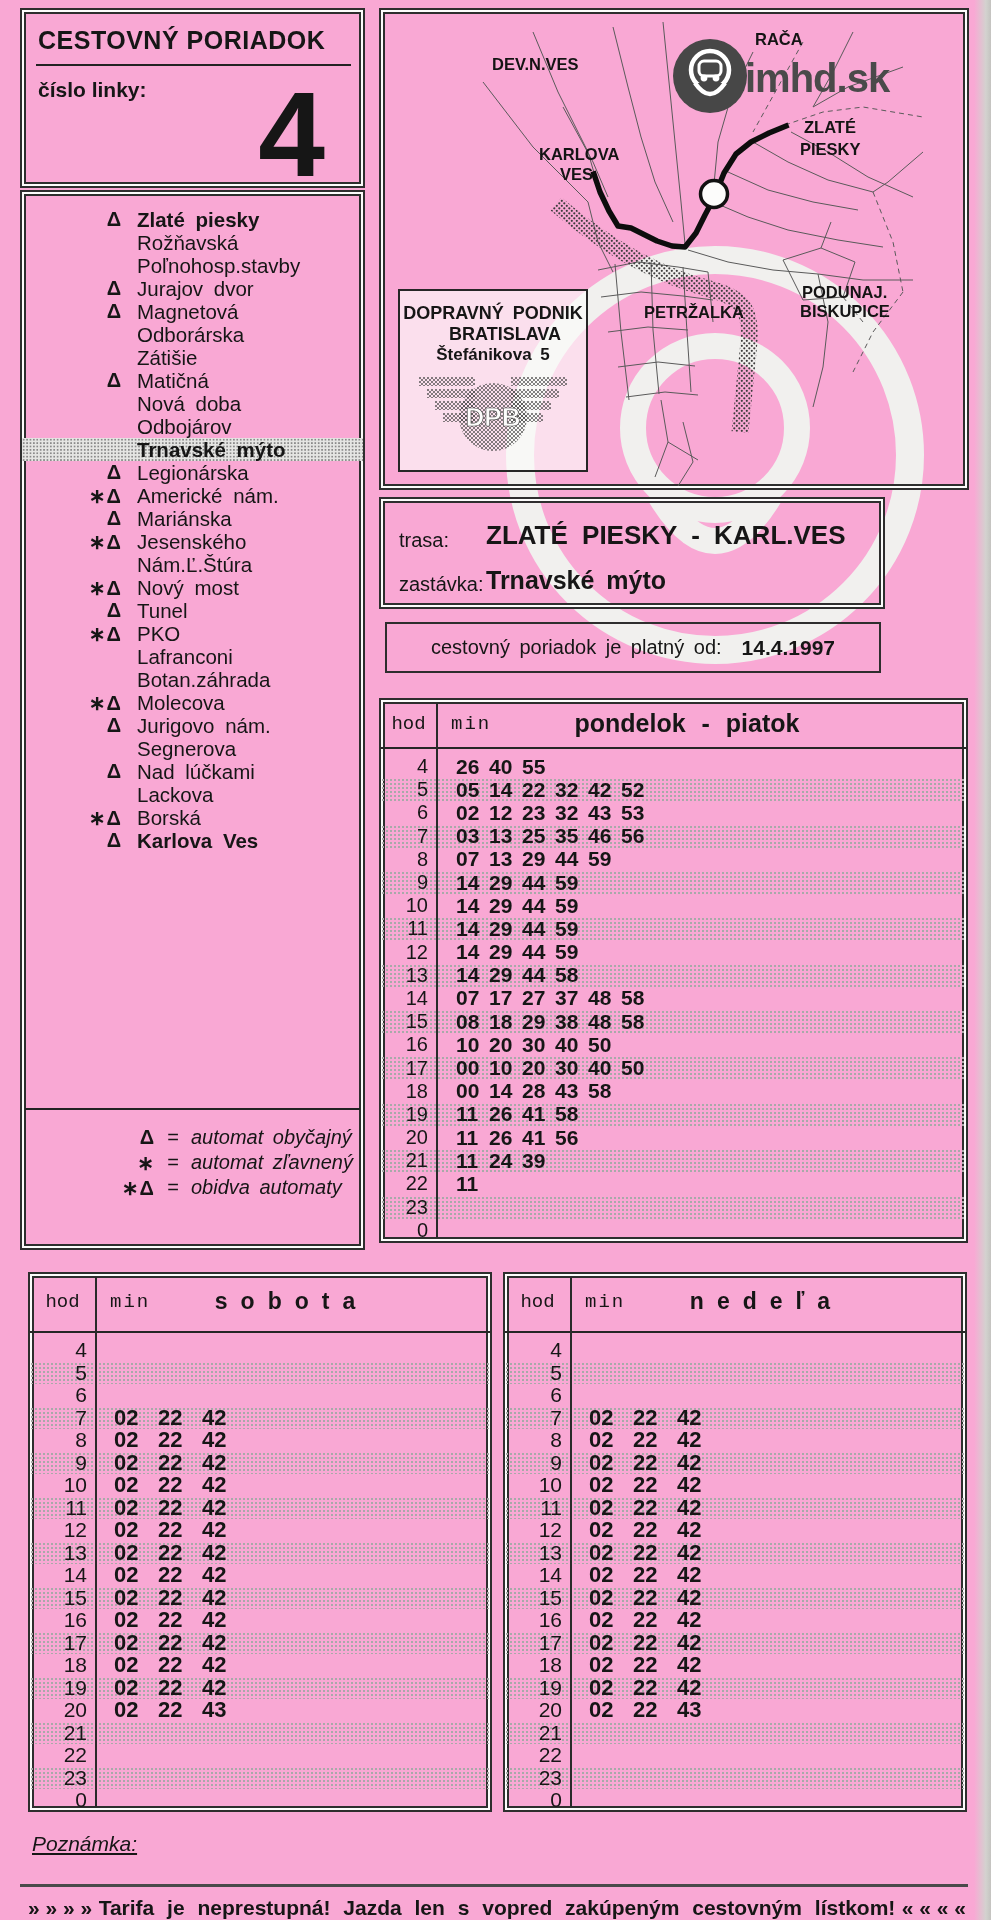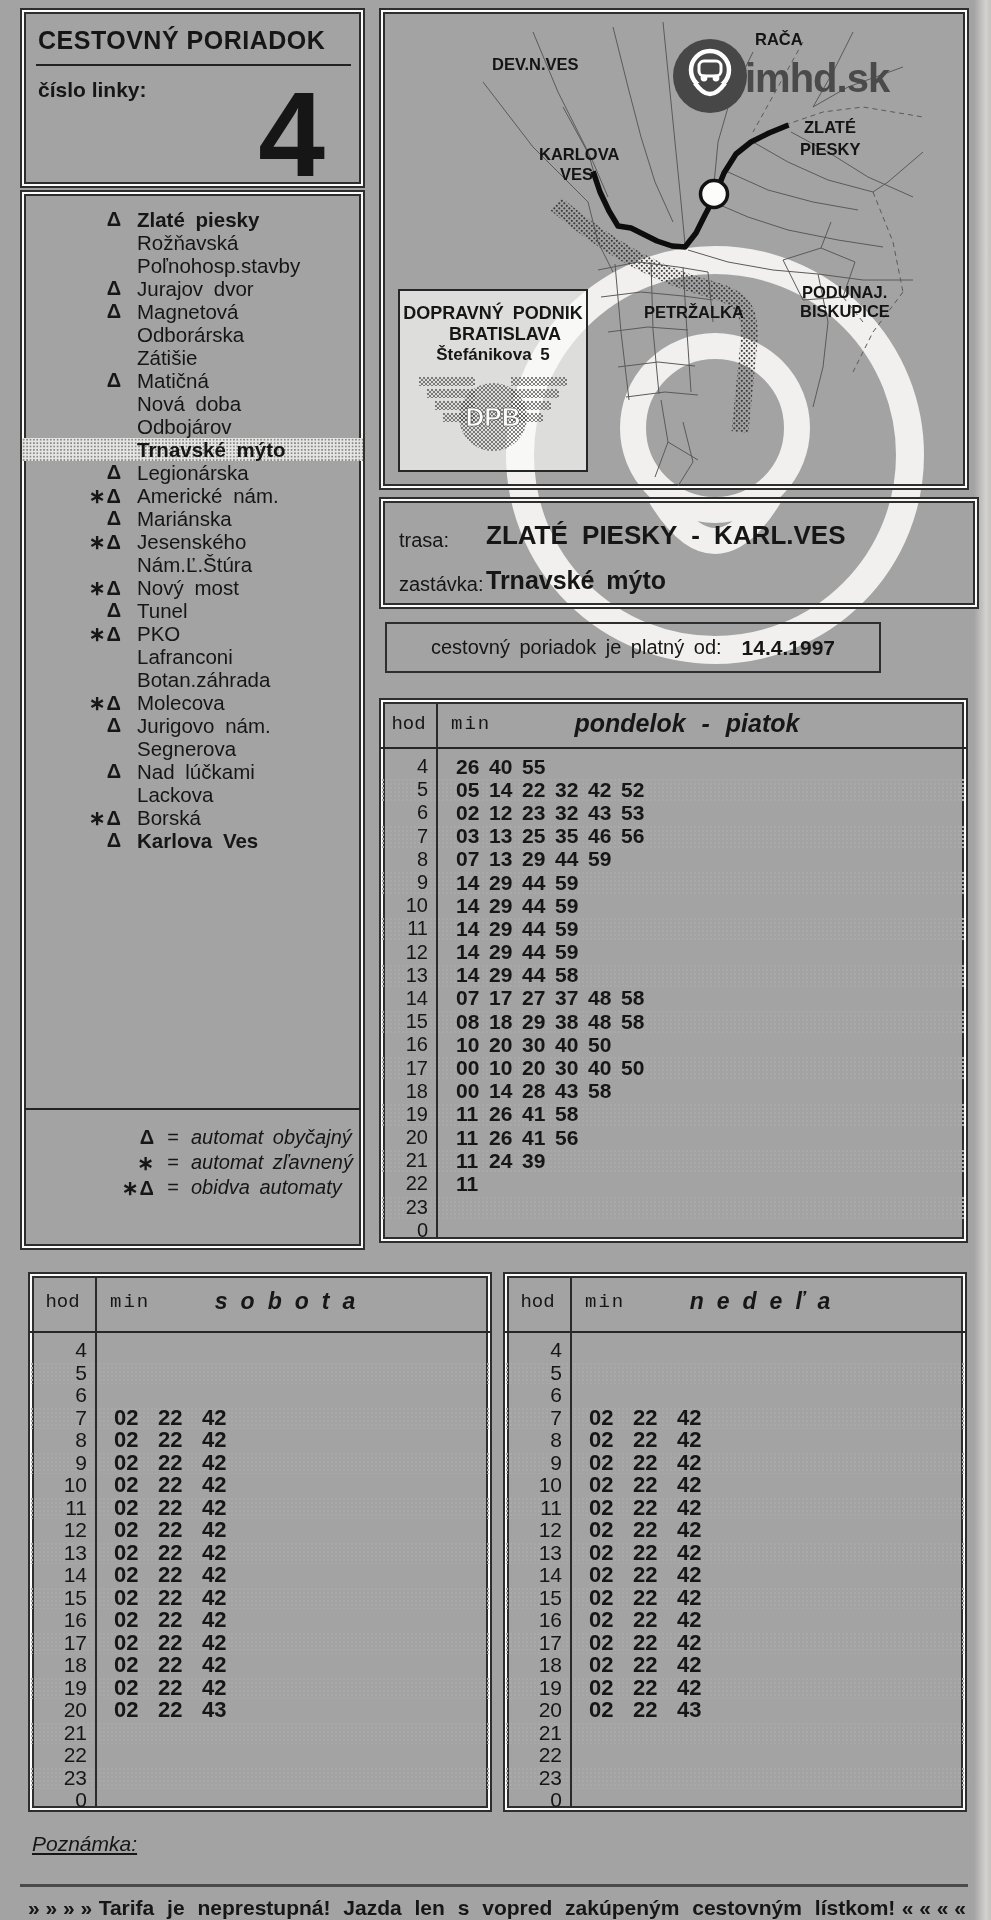--- a/index.html
+++ b/index.html
@@ -1,16 +1,16 @@
 <!DOCTYPE html>
 <html><head>
 <meta charset="utf-8">
 <style>
   html,body{margin:0;padding:0;background:#ffffff;}
-  .page{position:relative;width:991px;height:1920px;background:#a3a3a3;overflow:hidden;
+  .page{position:relative;width:991px;height:1920px;background:#f9a8d4;overflow:hidden;
         font-family:"Liberation Sans",sans-serif;color:#161616;}
   .abs{position:absolute;}
   
   .dbox{border:2px solid #2e2e2e;box-shadow:inset 0 0 0 2px #fcfcfb, inset 0 0 0 4px #2e2e2e;
         background:transparent;box-sizing:border-box;}
   .sbox{border:2px solid #2e2e2e;background:transparent;box-sizing:border-box;}
   
   .shaded{background-image:radial-gradient(circle,#a9a9a9 1px,rgba(0,0,0,0) 1.15px);background-size:4px 4px;}
   .hl{background-image:radial-gradient(circle,#8a8a8a 1.1px,rgba(0,0,0,0) 1.3px);background-size:3.4px 3.4px;background-color:#e5e5e3;}
   
@@ -42,21 +42,21 @@
   .btab{--hodw:65px;--minstart:27px;--mmw:28px;--mmg:16px;--rowh:22.5px;--fs:22px;--hfs:21px;}
   .vline{position:absolute;left:var(--hodw);top:3px;bottom:3px;width:2px;background:#2a2a2a;z-index:2;}
   .t-head{position:relative;border-bottom:2.5px solid #262626;}
   .mt-head{height:47px;}
   .bt-head{height:57px;}
   .lab-hod{position:absolute;left:0;width:var(--hodw);text-align:center;top:13px;
            font-family:"Liberation Mono",monospace;font-size:19px;}
   .lab-min{position:absolute;left:calc(var(--hodw) + 15px);top:13px;
            font-family:"Liberation Mono",monospace;font-size:19px;letter-spacing:2px;}
   .lab-day{position:absolute;left:var(--hodw);right:0;text-align:center;top:9px;
-           font-size:25px;font-weight:bold;word-spacing:9px;padding-right:28px;font-style:italic;}
+           font-size:25px;font-weight:bold;word-spacing:9px;padding-right:28px;}
   .bt-head .lab-hod{top:17px;}
   .bt-head .lab-min{top:17px;}
   .bt-head .lab-day{top:14px;font-size:23px;letter-spacing:13px;word-spacing:2px;padding-right:2px;}
   .t-rows{padding-top:6px;position:relative;z-index:1;}
   .trow{height:var(--rowh);display:flex;align-items:center;}
   .th-h{width:calc(var(--hodw) - 8px);text-align:right;font-size:var(--hfs);flex:0 0 auto;}
   .tmins{margin-left:var(--minstart);display:flex;}
   .mm{min-width:var(--mmw);margin-right:var(--mmg);font-weight:bold;font-size:var(--fs);}
   
   .mapbox{overflow:hidden;}
@@ -355,21 +355,21 @@
           <rect x="98" y="18" width="48" height="9"></rect>
           <rect x="98" y="30" width="40" height="9"></rect>
           <rect x="98" y="42" width="32" height="9"></rect>
           <circle cx="80" cy="46" r="34"></circle>
         </g>
         <text x="80" y="55" text-anchor="middle" font-family="Liberation Sans, sans-serif" font-size="26" font-weight="bold" fill="#fcfcfb" stroke="#444" stroke-width="0.6">DPB</text>
       </svg>
     </div>
   </div>
 
-  <div class="abs dbox" style="left:379px;top:497px;width:600px;height:112px;z-index:1;">
+  <div class="abs dbox" style="left:379px;top:497px;width:506px;height:112px;z-index:1;">
     <span class="abs fld-label" style="left:18px;top:30px;">trasa:</span>
     <span class="abs fld-big" style="left:105px;top:21px;">ZLATÉ PIESKY - KARL.VES</span>
     <span class="abs fld-label" style="left:18px;top:74px;">zastávka:</span>
     <span class="abs fld-mid" style="left:105px;top:67px;">Trnavské mýto</span>
   </div>
 
   <div class="abs sbox" style="left:385px;top:622px;width:496px;height:51px;z-index:1;">
     <div class="valid-line">
       <span class="valid-label">cestovný poriadok je platný od:</span>
       <span class="valid-value">14.4.1997</span>

